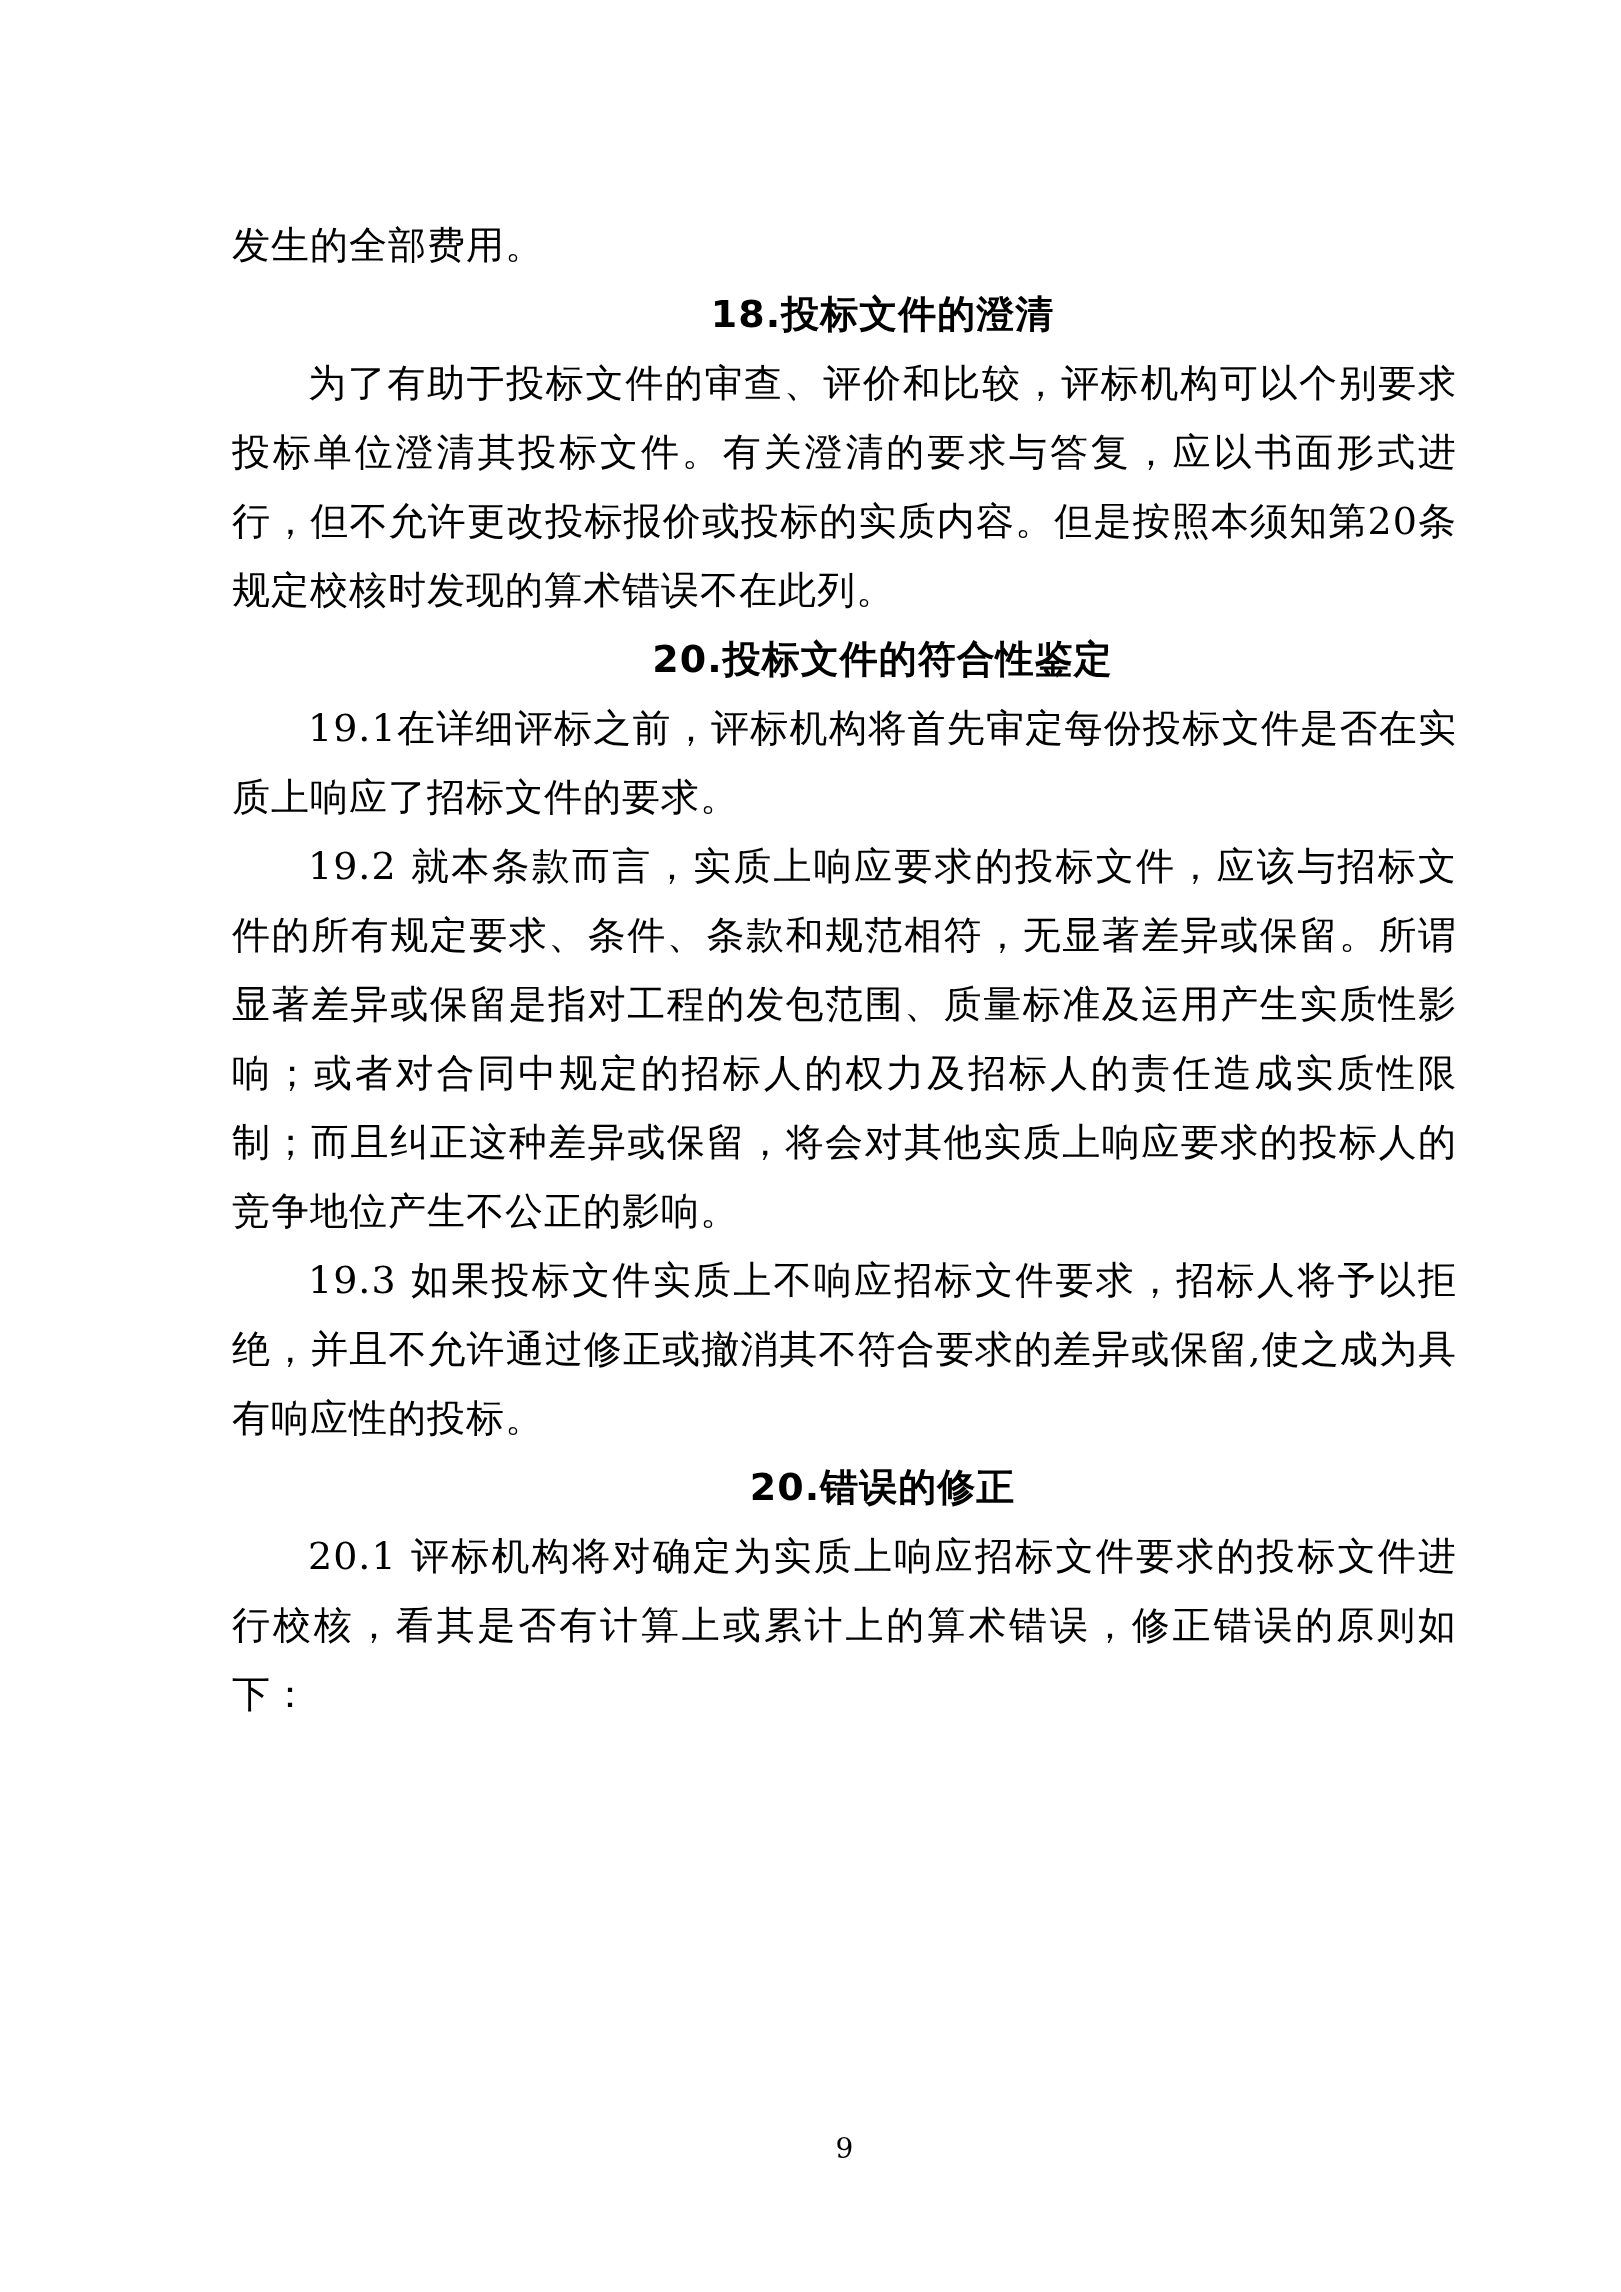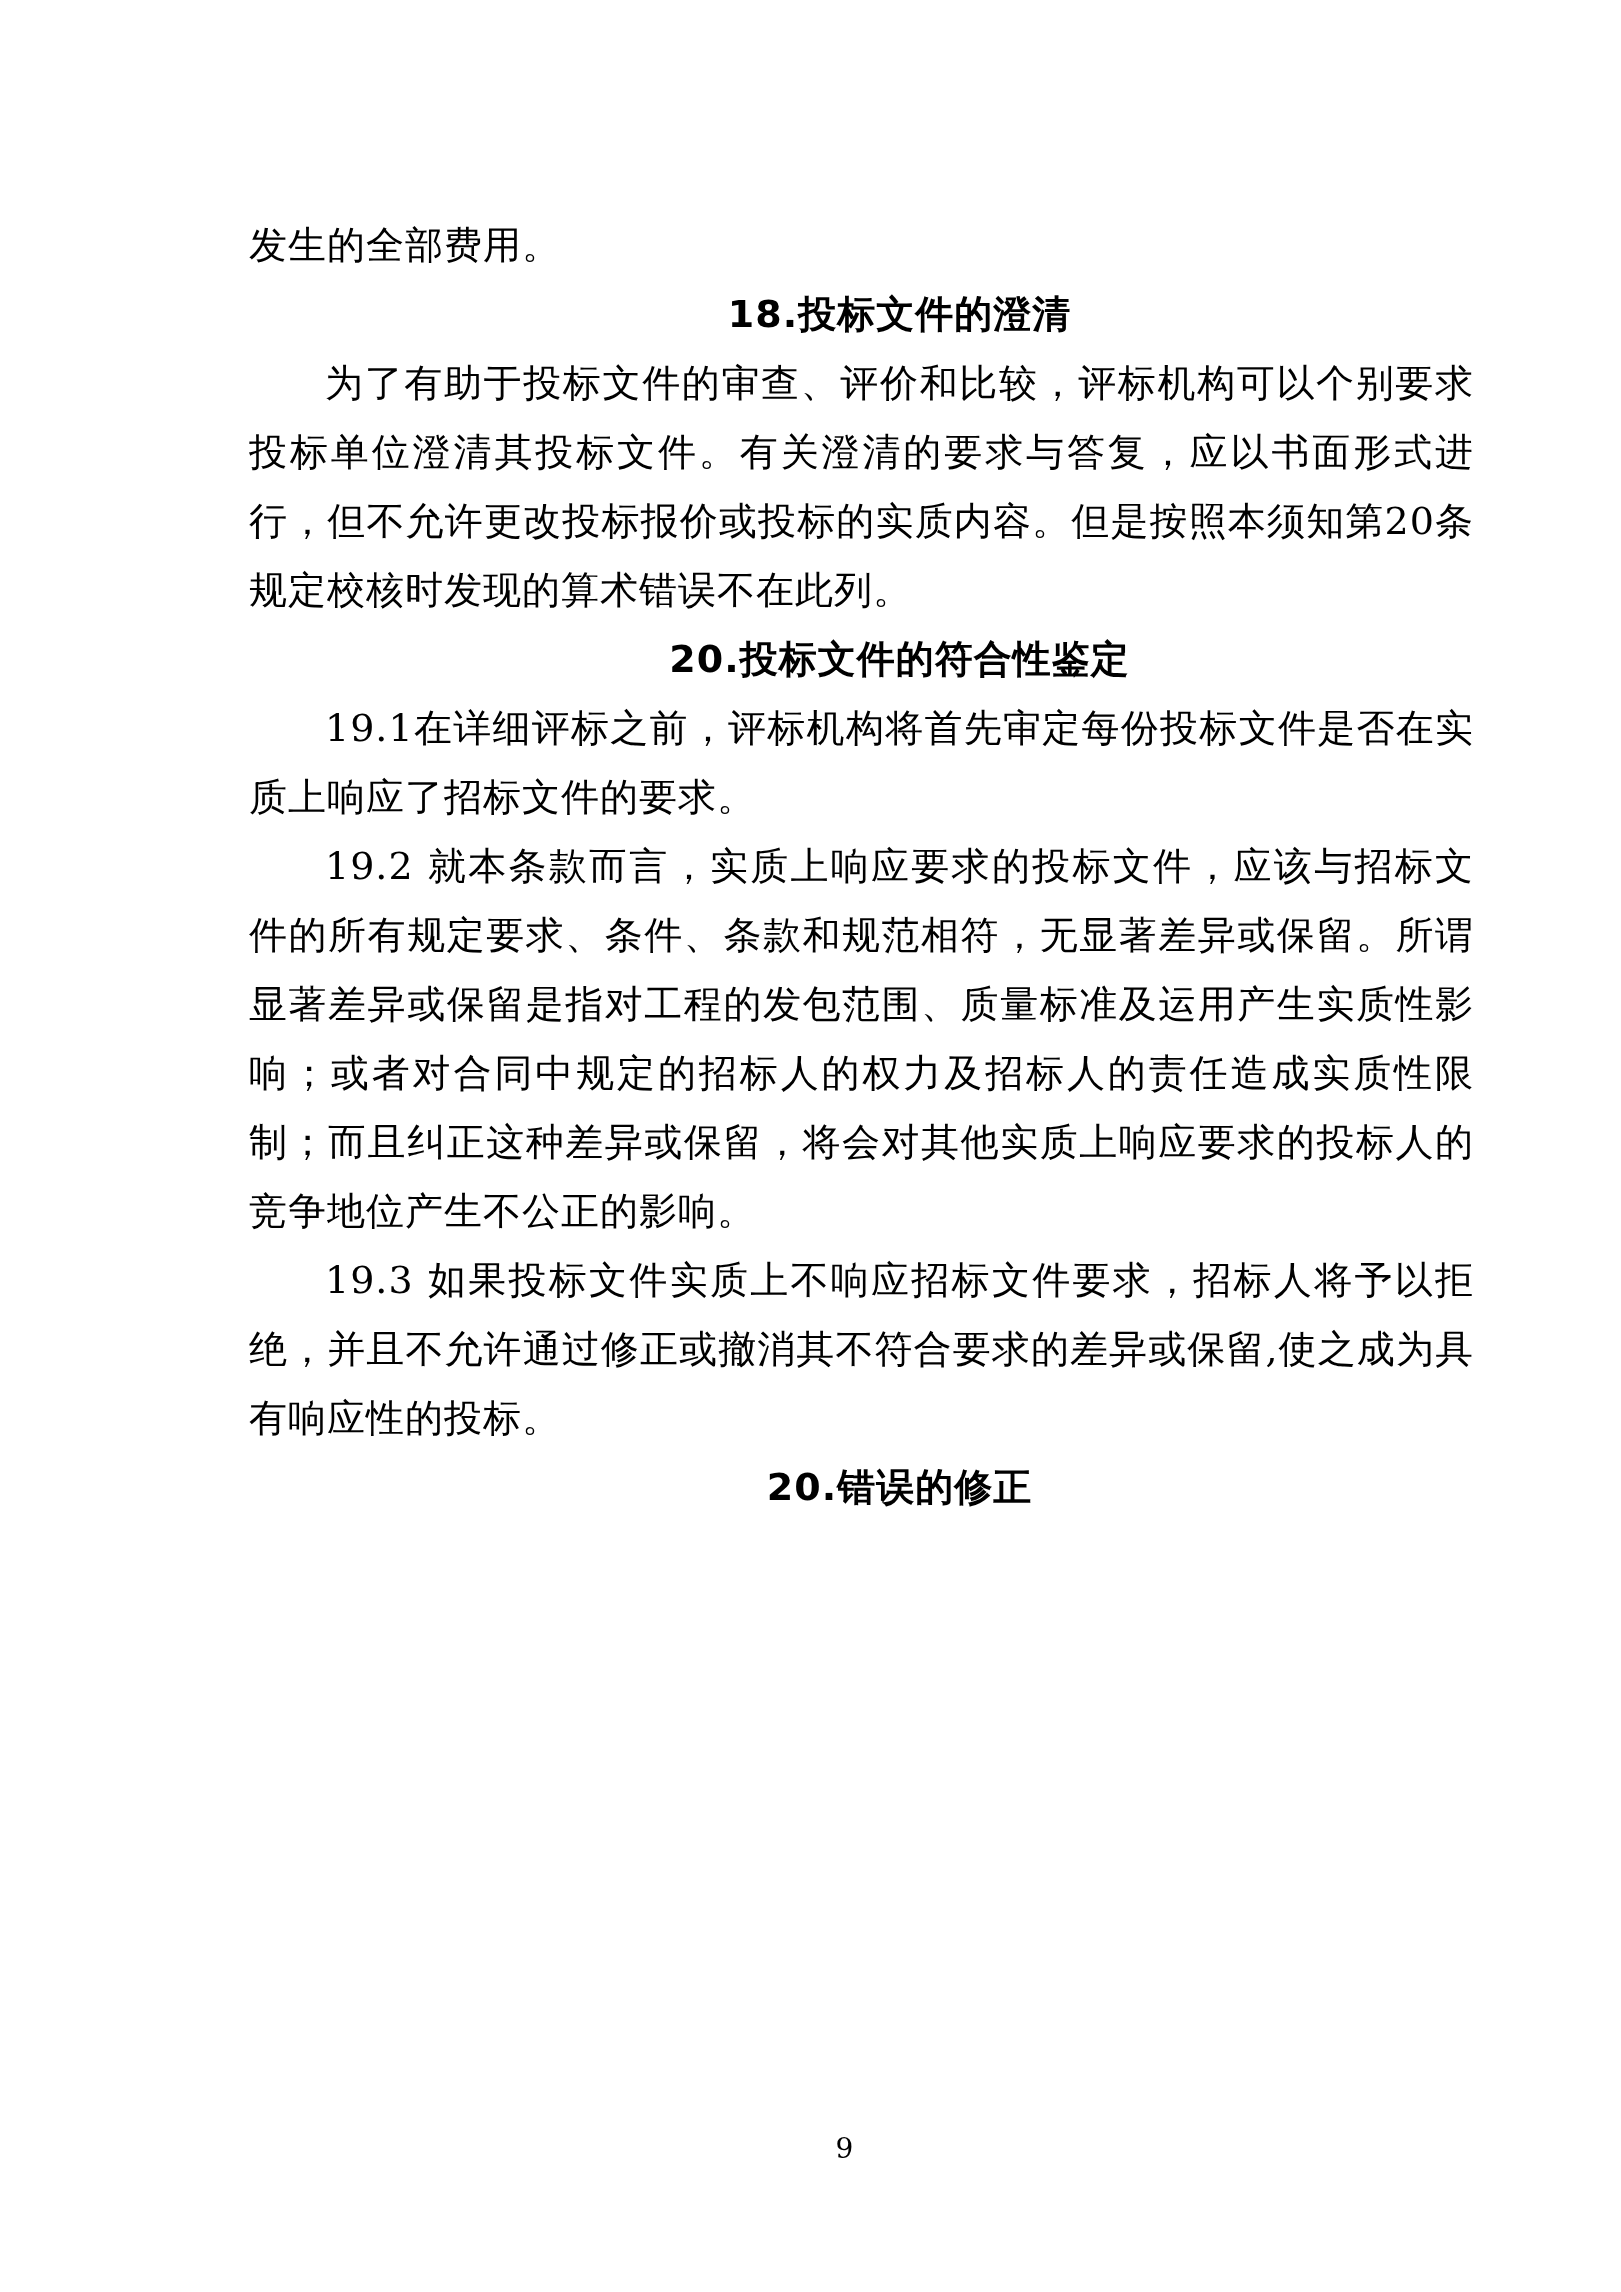--- a/index.html
+++ b/index.html
@@ -10,21 +10,21 @@
   .page {
     position: relative;
     width: 1621px;
     height: 2293px;
     background: #ffffff;
     overflow: hidden;
     color: #000000;
   }
   .doc-body {
     position: absolute;
-    left: 249px;
+    left: 232px;
     top: 211px;
     width: 1225px;
     font-family: "DejaVu Serif", "Liberation Serif", serif;
     font-size: 38px;
     line-height: 69px;
     letter-spacing: 1px;
     text-align: justify;
     color: #000000;
   }
   .doc-body p {
@@ -64,16 +64,17 @@
 <div class="page">
   <div class="doc-body" id="doc-body">
       <p class="continuation">发生的全部费用。</p>
       <h2 class="heading">18.投标文件的澄清</h2>
       <p>为了有助于投标文件的审查、评价和比较，评标机构可以个别要求投标单位澄清其投标文件。有关澄清的要求与答复，应以书面形式进行，但不允许更改投标报价或投标的实质内容。但是按照本须知第20条规定校核时发现的算术错误不在此列。</p>
       <h2 class="heading">20.投标文件的符合性鉴定</h2>
       <p>19.1在详细评标之前，评标机构将首先审定每份投标文件是否在实质上响应了招标文件的要求。</p>
       <p>19.2 就本条款而言，实质上响应要求的投标文件，应该与招标文件的所有规定要求、条件、条款和规范相符，无显著差异或保留。所谓显著差异或保留是指对工程的发包范围、质量标准及运用产生实质性影响；或者对合同中规定的招标人的权力及招标人的责任造成实质性限制；而且纠正这种差异或保留，将会对其他实质上响应要求的投标人的竞争地位产生不公正的影响。</p>
       <p>19.3 如果投标文件实质上不响应招标文件要求，招标人将予以拒绝，并且不允许通过修正或撤消其不符合要求的差异或保留,使之成为具有响应性的投标。</p>
       <h2 class="heading">20.错误的修正</h2>
+      <p>20.1 评标机构将对确定为实质上响应招标文件要求的投标文件进行校核，看其是否有计算上或累计上的算术错误，修正错误的原则如下：</p>
     </div>
   <div class="page-number">9</div>
 </div>
 
 
 </body></html>

